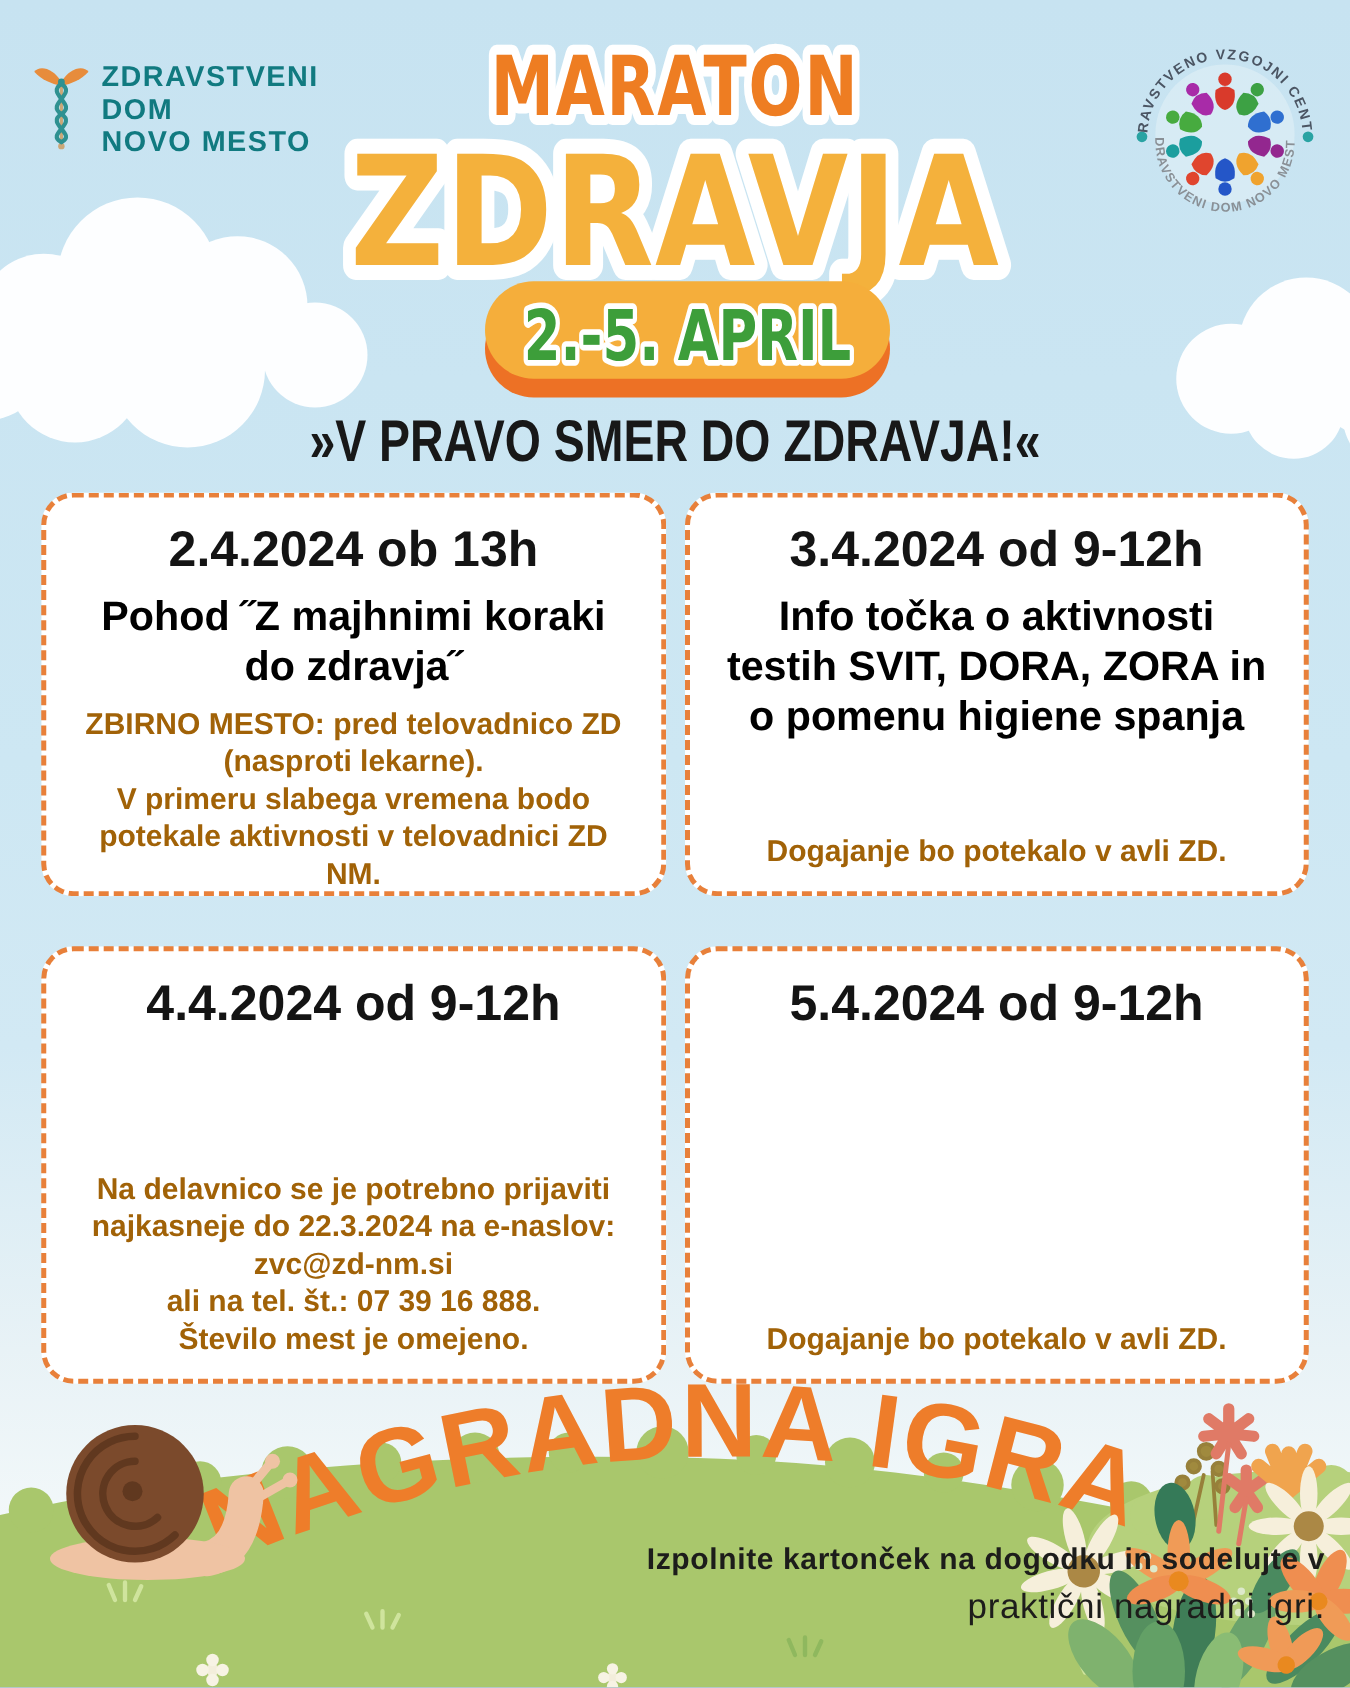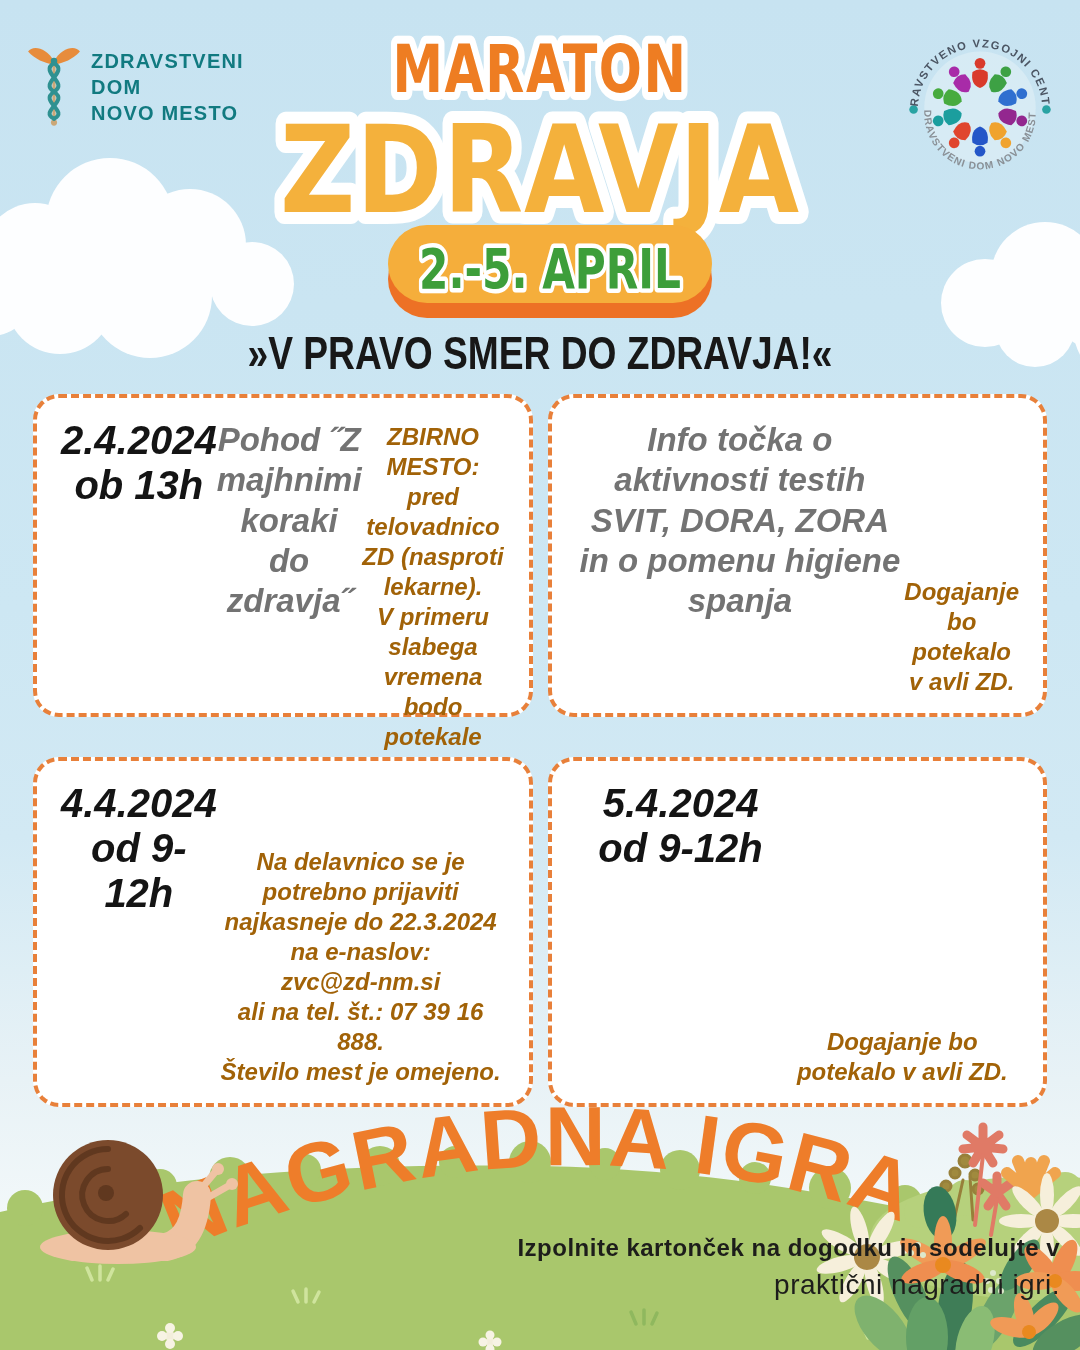--- a/index.html
+++ b/index.html
@@ -5,29 +5,29 @@
   html,body{margin:0;padding:0;background:#9db6c4;}
   .poster{
     position:relative;width:1080px;height:1350px;overflow:hidden;
     background:linear-gradient(180deg,#c7e3f1 0%,#cde7f3 45%,#d2e9f4 62%,#e8f2f6 80%,#f4f9fa 92%,#f6fafb 100%);
     font-family:"Liberation Sans",sans-serif;
   }
   .abs{position:absolute;}
   svg{display:block;}
   
   .zd-logo{left:25px;top:40px;width:230px;height:100px;display:flex;gap:8px;}
-  .zd-logo-text{padding-top:8px;color:#117a80;font-weight:bold;font-size:20px;line-height:26px;letter-spacing:1.2px;}
+  .zd-logo-text{padding-top:8px;color:#117a80;font-weight:bold;font-size:23px;line-height:26px;letter-spacing:1.2px;}
   
   .events{left:33px;top:394px;width:1014px;display:grid;grid-template-columns:1fr 1fr;grid-template-rows:323px 350px;gap:40px 15px;}
   .card{
     box-sizing:border-box;background:#ffffff;border:4.5px dashed #e8803a;border-radius:26px;
-    padding:12px 24px 16px;display:flex;flex-direction:row;align-items:flex-start;text-align:center;font-style:italic;
+    padding:12px 24px 16px;display:flex;flex-direction:column;align-items:center;text-align:center;
   }
   .card .date{font-size:40px;line-height:1.12;font-weight:bold;color:#141414;margin-top:8px;}
-  .card .title{font-size:33px;line-height:1.22;font-weight:bold;color:#737373;margin-top:10px;}
+  .card .title{font-size:33px;line-height:1.22;font-weight:bold;color:#000000;margin-top:10px;}
   .card .details{font-size:24px;line-height:1.25;font-weight:bold;color:#a16207;margin-top:auto;white-space:pre-line;padding-top:12px;}
   
   .footer-lines{left:0;top:1234px;width:1060px;text-align:right;color:#1d1d1b;z-index:8;}
   .footer-line1{font-size:24px;font-weight:600;letter-spacing:.5px;}
   .footer-line2{font-size:28px;font-weight:400;margin-top:7px;letter-spacing:.5px;}
   .z1{z-index:1}.z2{z-index:2}.z3{z-index:3}.z4{z-index:4}.z5{z-index:5}.z6{z-index:6}
 </style>
 </head>
 <body>
 
@@ -157,20 +157,21 @@
   </svg>
 
   <div class="abs z3 events">
     <div class="card">
       <div class="date">2.4.2024 ob 13h</div>
       <div class="title">Pohod  ˝Z majhnimi koraki do zdravja˝</div>
       <div class="details">ZBIRNO MESTO: pred telovadnico ZD (nasproti lekarne).
 V primeru slabega vremena bodo potekale aktivnosti v telovadnici ZD NM.</div>
     </div>
     <div class="card">
+      <div class="date">3.4.2024 od 9-12h</div>
       <div class="title">Info točka o aktivnosti testih SVIT, DORA, ZORA in o pomenu higiene spanja</div>
       <div class="details">Dogajanje bo potekalo v avli ZD.</div>
     </div>
     <div class="card">
       <div class="date">4.4.2024 od 9-12h</div>
       <div class="details">Na delavnico se je potrebno prijaviti najkasneje do 22.3.2024  na e-naslov:
 zvc@zd-nm.si
 ali na tel. št.: 07 39 16 888.
 Število mest je omejeno.</div>
     </div>

